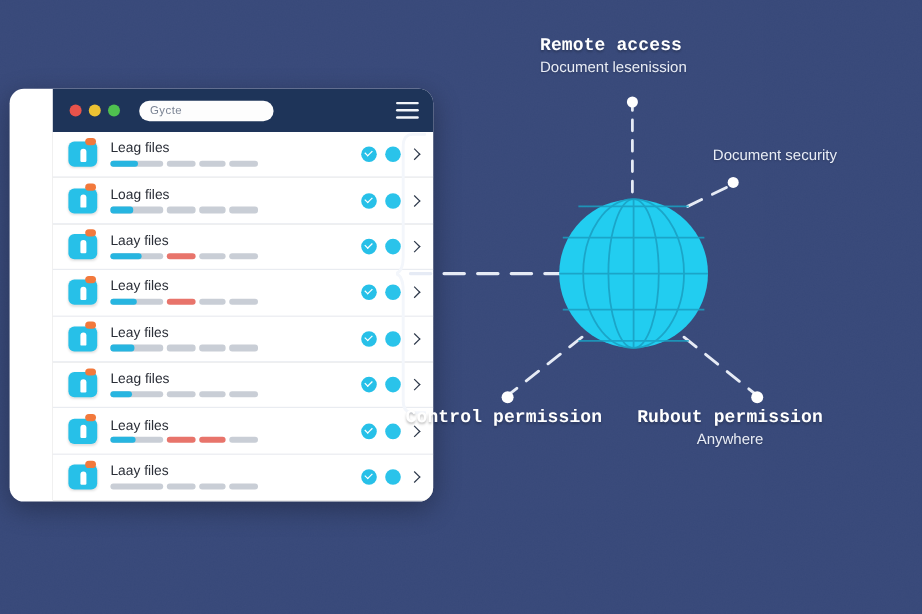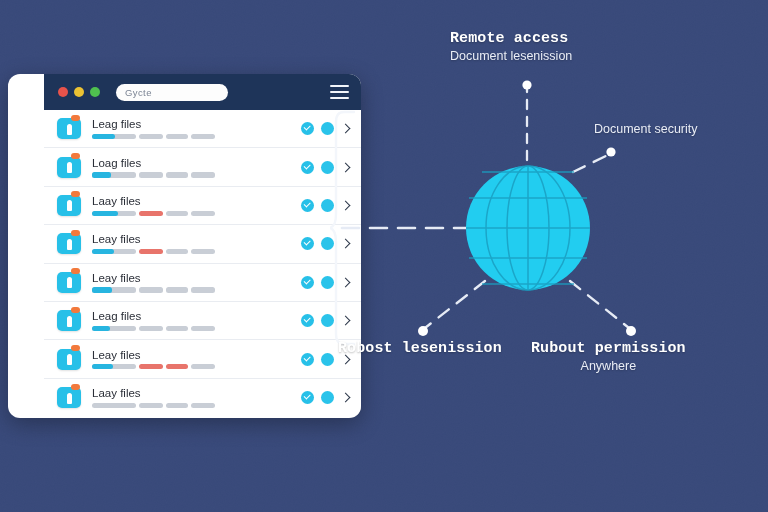--- a/index.html
+++ b/index.html
@@ -330,20 +330,20 @@
   <div class="label" id="lbl-remote">
     <div class="lt">Remote access</div>
     <div class="ls">Document lesenission</div>
   </div>
 
   <div class="label" id="lbl-robust-sec">
     <div class="ls">Document security</div>
   </div>
 
   <div class="label c" id="lbl-robust-perm">
-    <div class="lt">Robost lesenission</div>
+    <div class="lt">Control permission</div>
   </div>
 
   <div class="label c" id="lbl-rubout">
     <div class="lt">Rubout permission</div>
     <div class="ls">Anywhere</div>
   </div>
 </div>
 
 </body></html>

